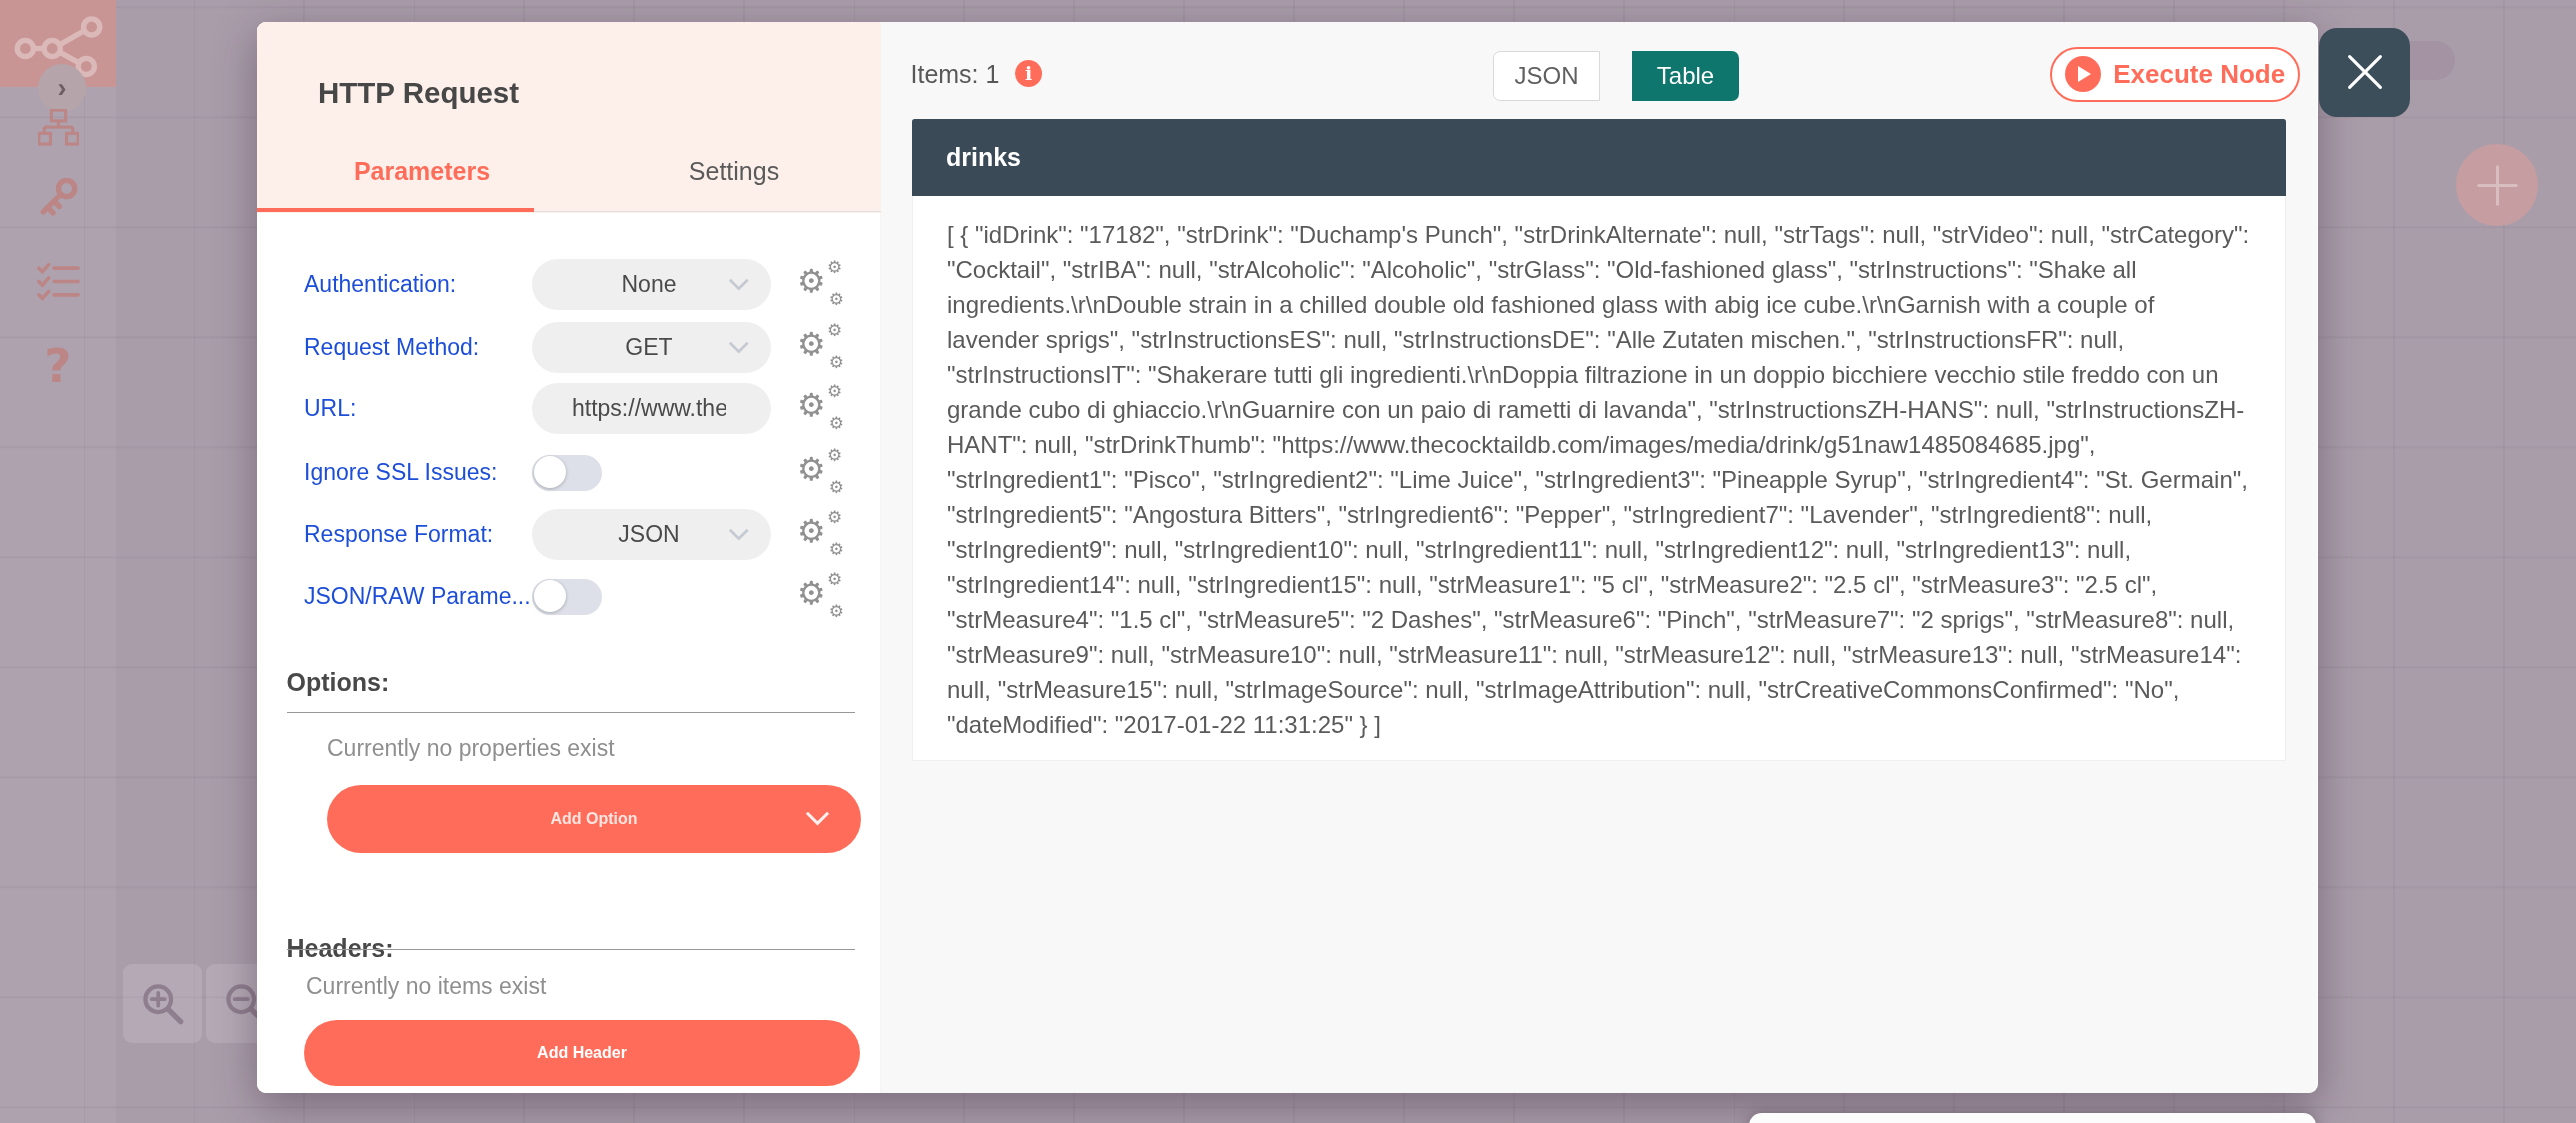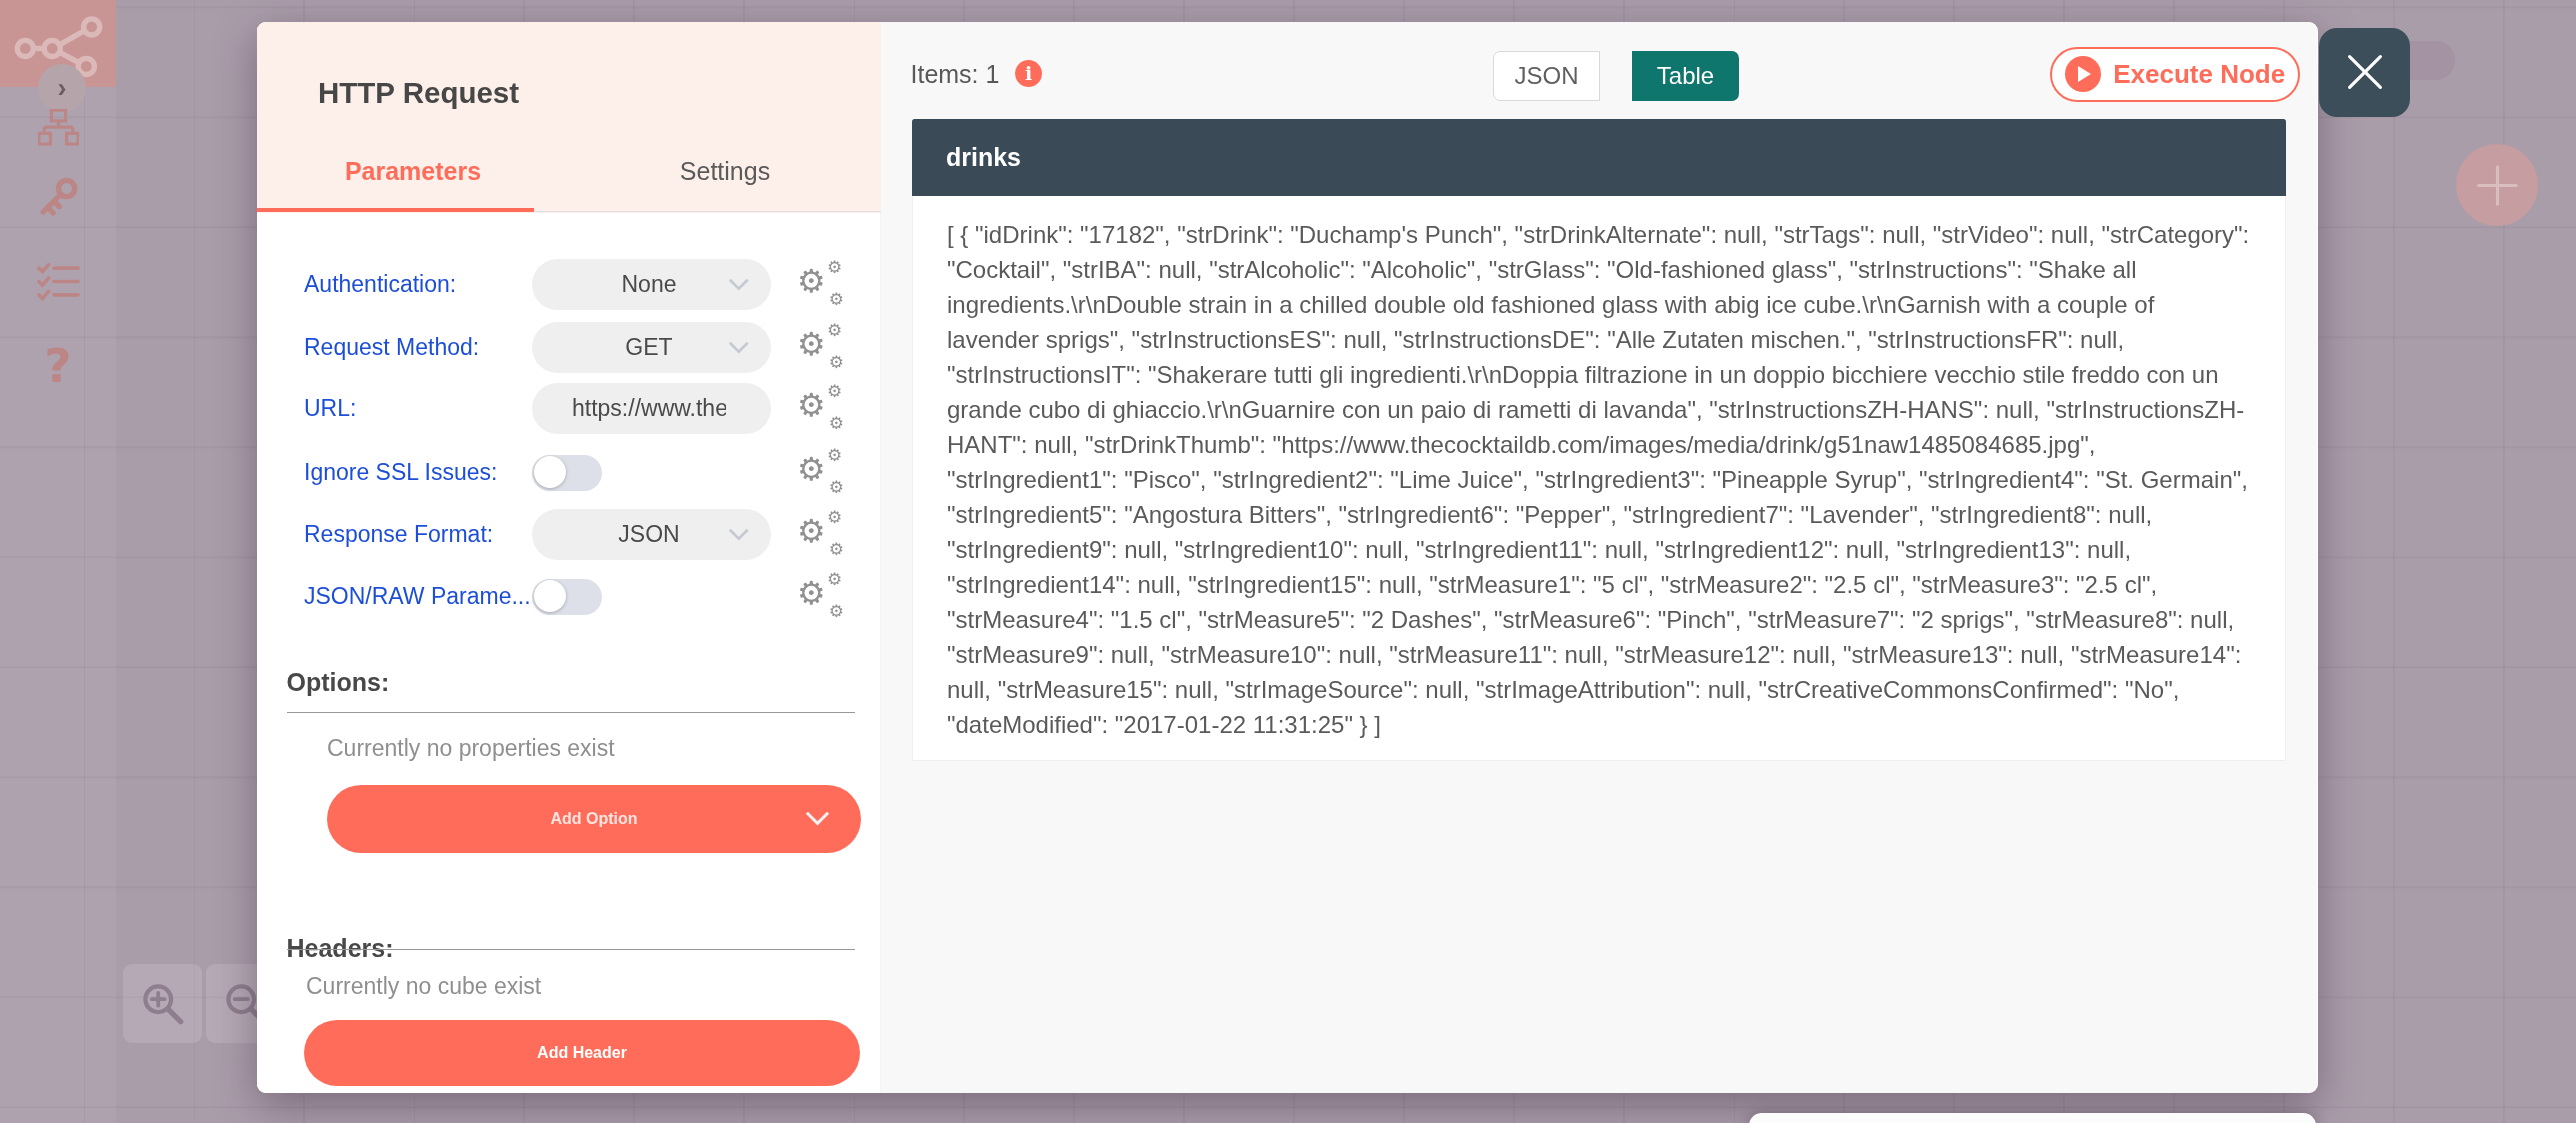--- a/index.html
+++ b/index.html
@@ -34,21 +34,21 @@
   .modal { position:absolute; left:257px; top:21.5px; width:2061px; height:1071px; background:#fff;
     border-radius:9px; box-shadow:0 12.5px 43px rgba(46,26,46,.38); z-index:10; }
   .close-btn { position:absolute; left:2062px; top:6.3px; width:91px; height:89px; border-radius:18px;
     background:#3d4e5b; display:flex; align-items:center; justify-content:center; cursor:pointer; z-index:12; }
 
   
   .left-panel { position:absolute; left:0; top:0; width:624px; height:1071px; background:#fff;
     border-radius:9px 0 0 9px; border-right:0.9px solid rgba(0,0,0,.04); }
   .panel-header { position:absolute; left:0; top:0; width:624px; height:191px; background:#fdf0eb; border-radius:9px 0 0 0; }
   .node-title { position:absolute; left:61px; top:54px; font-size:29.5px; font-weight:600; color:#474747; }
-  .tabs { position:absolute; left:0; top:120px; width:624px; height:59px; display:flex; }
+  .tabs { position:absolute; left:9px; top:120px; width:624px; height:59px; display:flex; }
   .tab { flex:1; display:flex; align-items:center; justify-content:center; font-size:25px; cursor:pointer; }
   .tab.active { color:#ff6d5a; font-weight:700; }
   .tab.inactive { color:#5a5a5a; }
   .tab-divider { position:absolute; left:0; top:189px; width:624px; height:1.8px; background:#dfdfe6; }
   .tab-underline { position:absolute; left:0; top:186px; width:277px; height:4.5px; background:#ff6d5a; }
 
   .param-row { position:absolute; left:0; width:624px; height:52px; display:flex; align-items:center; }
   .param-label { position:absolute; left:47px; font-size:23px; color:#1d4ed8; }
   .select-pill { position:absolute; left:275px; width:239px; height:51px; background:#efeff0; border-radius:26px;
     display:flex; align-items:center; padding:0 45px 0 40px; cursor:pointer;justify-content:center; }
@@ -269,21 +269,21 @@
     <div class="empty-text" style="left:70px; top:713px;">Currently no properties exist</div>
     <button class="add-btn" style="left:70px; top:763px; width:534px; height:68px; color:rgba(255,255,255,.82); font-weight:600;">
       <span>Add Option</span>
       <svg style="position:absolute; right:31px;" width="25" height="15" viewBox="0 0 28 17" fill="none" stroke="rgba(255,255,255,.9)" stroke-width="3.5">
           <polyline points="2,2 14,14 26,2"></polyline>
         </svg>
     </button>
 
     <div class="section-heading" style="top:912px;">Headers:</div>
     <div class="section-divider" style="top:927px;"></div>
-    <div class="empty-text" style="left:49px; top:951px;">Currently no cube exist</div>
+    <div class="empty-text" style="left:49px; top:951px;">Currently no items exist</div>
     <button class="add-btn" style="left:47px; top:998px; width:556px; height:66px; color:#fff; font-weight:700;">
       <span>Add Header</span>
     </button>
   </div>
 
   <div class="right-panel">
     <div class="items-label">Items: 1</div>
     <div class="info-icon">i</div>
 
     <div class="seg-control">

